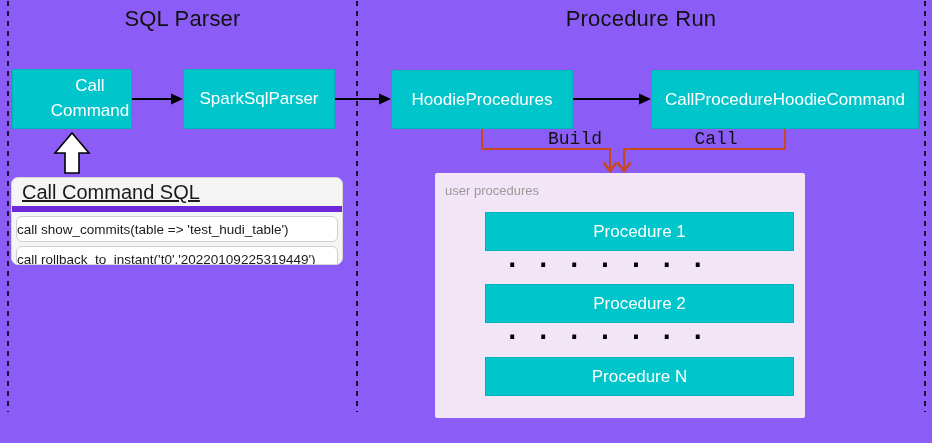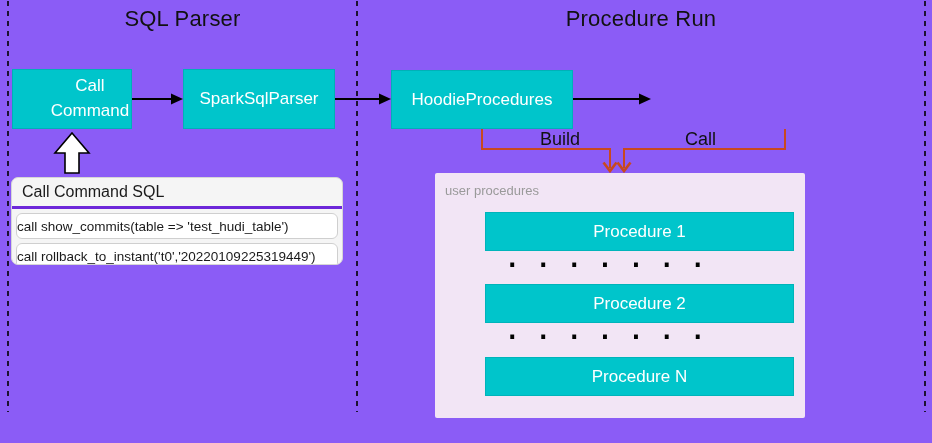--- a/index.html
+++ b/index.html
@@ -21,33 +21,33 @@
     background:var(--teal,#00c5cb); color:#fff; font-size:17px; text-align:center;
     border:1px solid rgba(0,90,95,0.18); box-sizing:border-box;
   }
   .node-call-command            { left:12px;  top:69px; width:120px; height:60px; }
   .node-call-command .wrap      { width:92px; line-height:1.45;margin-left:36px; }
   .node-spark-sql-parser        { left:183px; top:69px; width:152px; height:60px; }
   .node-hoodie-procedures       { left:391px; top:70px; width:182px; height:59px;text-align:right; }
   .node-call-procedure          { left:651px; top:70px; width:268px; height:59px; }
 
   .edge-label {
-    position:absolute; top:129px; font-size:18px; color:#111; 
+    position:absolute; top:129px; font-size:18px; color:#111; text-align:center;font-family:Liberation Mono, monospace;
   }
   .edge-build { left:540px; width:70px; }
   .edge-call  { left:685px; width:62px; }
 
   .sql-panel {
     position:absolute; left:11px; top:177px; width:332px; height:88px;
     background:#f5f5f5; border:1px solid #d6d6d6; border-radius:7px;
     box-sizing:border-box; overflow:hidden;
   }
   .sql-header {
     height:28px; line-height:28px; padding-left:10px;
-    font-size:16px; color:#1a1a1a; border-bottom:3px solid #6d28d9;
+    font-size:20px; color:#1a1a1a; border-bottom:6px solid #6d28d9;text-decoration:underline;
   }
   .sql-row {
     margin:4px 4px 0 4px; height:24px; display:flex; align-items:center;
     background:#fff; border:1px solid #cfcfcf; border-radius:6px;
     font-size:13.5px; color:#1a1a1a; white-space:nowrap;
   }
 
   .user-proc-panel {
     position:absolute; left:435px; top:173px; width:370px; height:245px;
     background:var(--panel_pink,#f2e5f5); border-radius:2px;
@@ -122,20 +122,23 @@
 
   <div class="node node-call-command">
     <span class="wrap">Call Command</span>
   </div>
   <div class="node node-spark-sql-parser">
     <span>SparkSqlParser</span>
   </div>
   <div class="node node-hoodie-procedures">
     <span>HoodieProcedures</span>
   </div>
+  <div class="node node-call-procedure">
+    <span>CallProcedureHoodieCommand</span>
+  </div>
 
   <div class="edge-label edge-build">Build</div>
   <div class="edge-label edge-call">Call</div>
 
   <div class="sql-panel">
     <div class="sql-header">Call Command SQL</div>
     <div class="sql-row">call show_commits(table =&gt; 'test_hudi_table')</div>
     <div class="sql-row">call rollback_to_instant('t0','20220109225319449')</div>
   </div>
 

